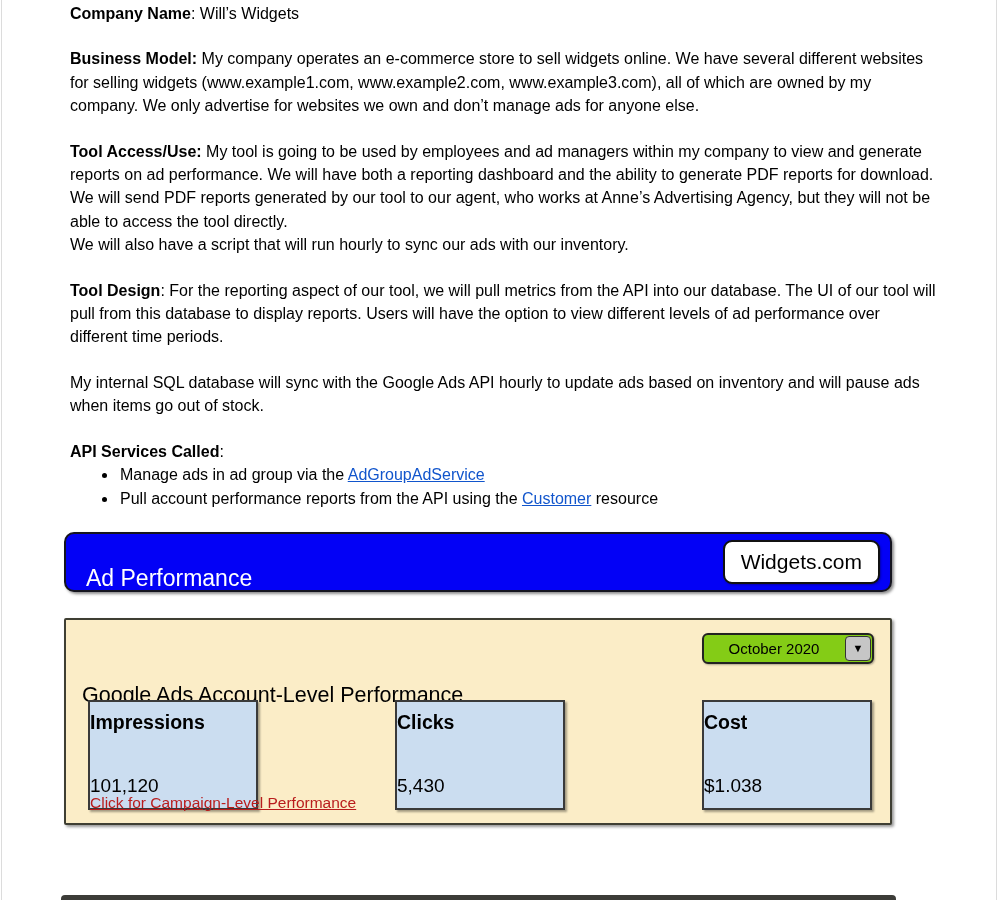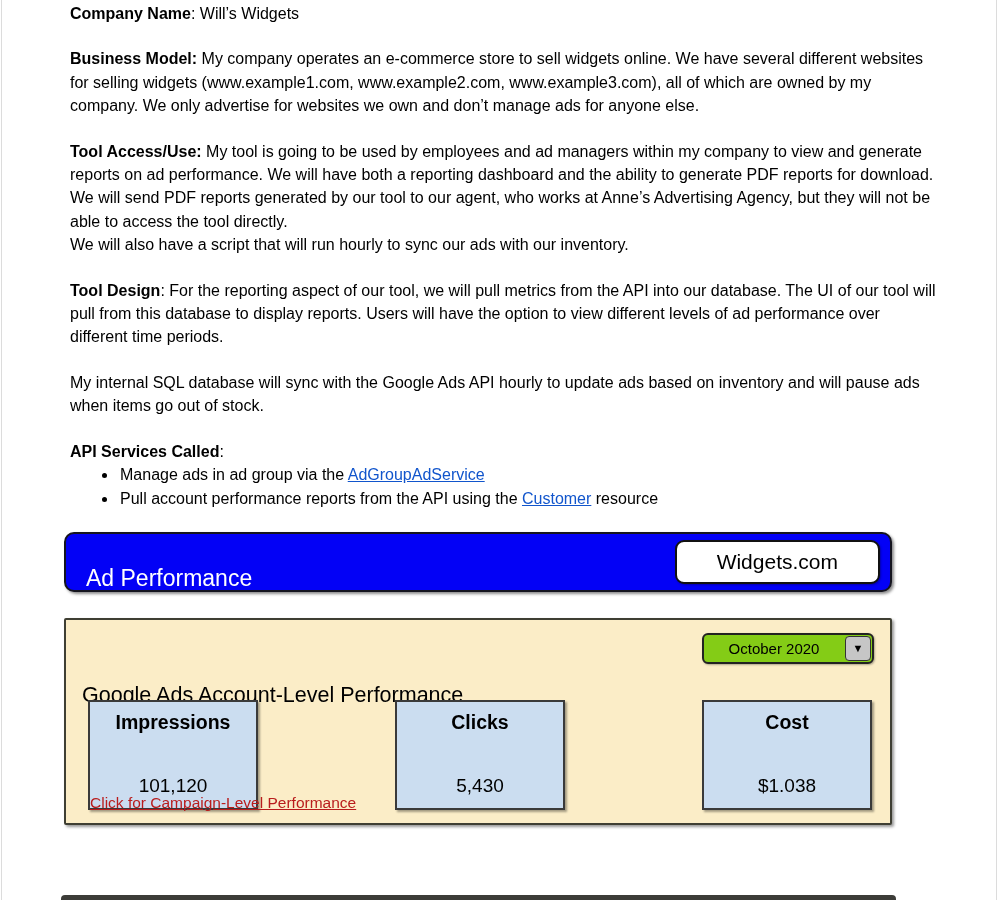--- a/index.html
+++ b/index.html
@@ -24,21 +24,21 @@
 
   
   .mock-bar{
     position:relative;margin:1px 0 0 2px;width:824px;height:56px;
     background:#0301f6;border:2px solid #15151f;border-radius:10px;
     box-shadow:2px 2px 3px rgba(0,0,0,0.45);
     display:flex;align-items:flex-end;
   }
   .mock-bar .bar-title{margin-left:20px;color:#fff;font-size:23px;}
   .brand-btn{
-    position:absolute;right:10px;top:6px;height:40px;padding:0 40px;
+    position:absolute;right:10px;top:6px;height:40px;padding:0 16px;
     background:#fff;border:2px solid #111;border-radius:9px;
     display:flex;align-items:center;font-size:21px;color:#000;cursor:pointer;
     box-shadow:1px 1px 2px rgba(0,0,0,0.3);
   }
 
   .mock-panel{
     position:relative;margin:26px 0 0 2px;width:824px;height:203px;
     background:#fbedc7;border:2px solid #3f3f33;border-radius:2px;
     box-shadow:2px 2px 3px rgba(0,0,0,0.4);
   }
@@ -54,21 +54,21 @@
     width:24px;margin:1px;background:#c6c6c6;border:1.5px solid #333;border-radius:4px;
     display:flex;align-items:center;justify-content:center;font-size:11px;cursor:pointer;
   }
   .cards{
     position:absolute;left:0;right:0;top:80px;padding:0 18px 0 22px;
     display:flex;justify-content:space-between;
   }
   .card{
     width:166px;height:86px;background:#cbddf0;border:2px solid #3a3a3a;
     box-shadow:1.5px 2px 2px rgba(0,0,0,0.35);
-    display:flex;flex-direction:column;align-items:center;justify-content:space-between;
+    display:flex;flex-direction:column;justify-content:space-between;
     padding:9px 0 11px 0;box-sizing:content-box;
   }
   .card .m-label{font-weight:bold;font-size:19.5px;}
   .card .m-value{font-size:19px;}
   .panel-link{
     position:absolute;left:24px;bottom:9px;font-size:15.5px;
     color:#b91c1c;text-decoration:underline;cursor:pointer;
   }
   .next-strip{
     position:absolute;left:61px;top:895px;width:835px;height:5px;

